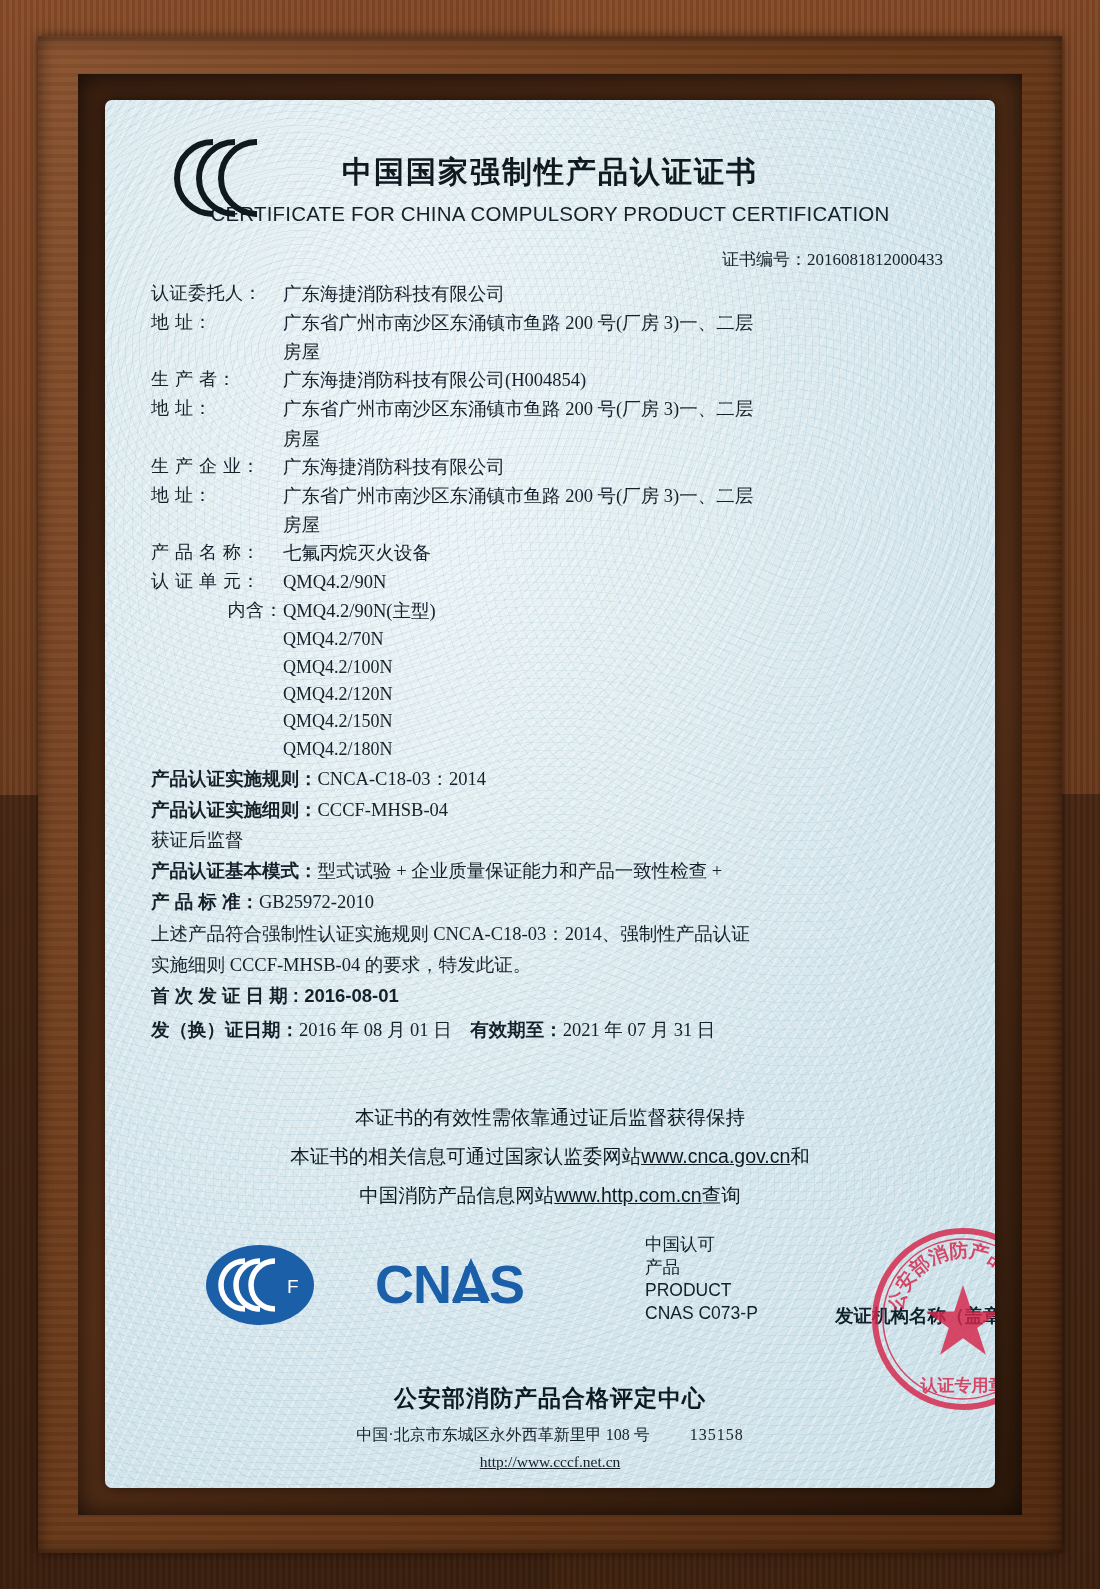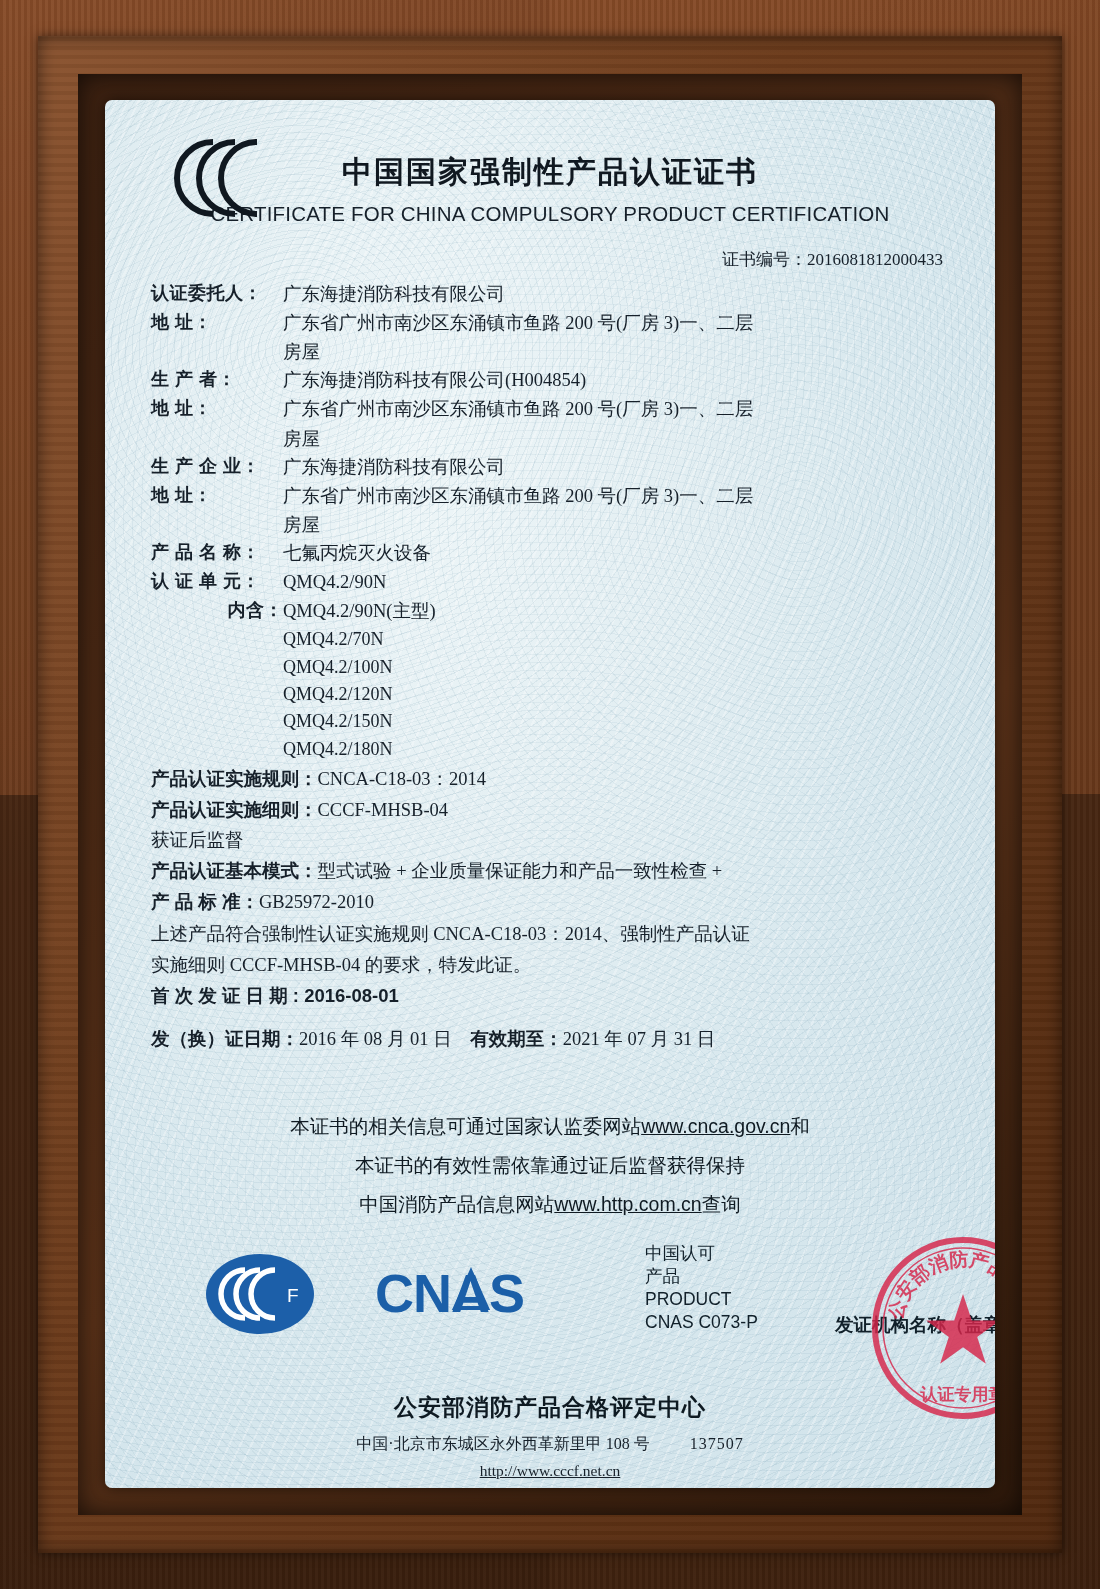--- a/index.html
+++ b/index.html
@@ -75,31 +75,31 @@
     font-family:"Liberation Sans",sans-serif;color:#16202a;
   }
   .certno{
     text-align:right;font-size:17px;margin-top:6px;padding-right:12px;
     font-family:"Liberation Serif",serif;
   }
   
   .fields{margin-top:9px;padding-left:6px;font-size:18.5px;line-height:1.52;}
   .row{display:flex;align-items:flex-start;margin-bottom:1px;}
   .lab{
-    width:132px;flex:0 0 132px;font-weight:bold;
+    width:132px;flex:0 0 132px;font-weight:normal;
     font-family:"Liberation Sans",sans-serif;font-size:18px;
     letter-spacing:.5px;
   }
   .val{flex:1;font-family:"Liberation Serif",serif;font-size:18.5px;}
   .indent{padding-left:132px;}
   .sub{padding-left:132px;font-size:18px;}
   .para{font-size:18.5px;line-height:1.55;margin-top:2px;}
   .para b{font-family:"Liberation Sans",sans-serif;}
   .centerline{text-align:left;font-weight:bold;font-family:"Liberation Sans",sans-serif;font-size:18.5px;margin-top:2px;}
-  .dates{font-size:18.5px;margin-top:15px;}
+  .dates{font-size:18.5px;margin-top:6px;}
   .dates .k{font-weight:bold;font-family:"Liberation Sans",sans-serif;}
   
   .notes{margin-top:54px;text-align:center;font-family:"Liberation Sans",sans-serif;font-size:19.5px;line-height:2.0;color:#0f1a22;}
   .notes .u{text-decoration:underline;}
   
   .logos{position:relative;height:150px;margin-top:14px;}
   .cccf{position:absolute;left:60px;top:10px;width:110px;height:92px;}
   .cnas{position:absolute;left:230px;top:18px;width:190px;height:76px;}
   .cnas-txt{
     position:absolute;left:500px;top:4px;font-family:"Liberation Sans",sans-serif;
@@ -221,24 +221,24 @@
         <div class="centerline">首 次 发 证 日 期 : 2016-08-01</div>
 
         <div class="dates">
           <span class="k">发（换）证日期：</span><span>2016 年 08 月 01 日</span>
           &nbsp;&nbsp;
           <span class="k">有效期至：</span><span>2021 年 07 月 31 日</span>
         </div>
       </div>
 
       <div class="notes">
+        <div>本证书的有效性需依靠通过证后监督获得保持</div>
         <div>
           <span>本证书的相关信息可通过国家认监委网站</span><span class="u">www.cnca.gov.cn</span><span>和</span>
         </div>
-        <div>本证书的有效性需依靠通过证后监督获得保持</div>
         <div>
           <span>中国消防产品信息网站</span><span class="u">www.http.com.cn</span><span>查询</span>
         </div>
       </div>
 
       <div class="logos">
         <svg class="cccf" viewBox="0 0 110 92">
           <ellipse cx="55" cy="46" rx="54" ry="40" fill="#1c5fa9"></ellipse>
           <g fill="none" stroke="#ffffff" stroke-width="5.5">
             <path d="M40 22 A24 24 0 1 0 40 70"></path>
@@ -272,20 +272,20 @@
             </text>
             <path d="M100 66 L108.8 92.6 L136.8 92.6 L114.2 109.1 L122.9 135.7 L100 119.2 L77.1 135.7 L85.8 109.1 L63.2 92.6 L91.2 92.6 Z" fill="#d6254a"></path>
             <text x="100" y="172" text-anchor="middle" fill="#d6254a" font-size="17" font-family="Liberation Sans, sans-serif" font-weight="bold">认证专用章</text>
           </g>
         </svg>
       </div>
 
       <div class="footer">
         <div class="org">公安部消防产品合格评定中心</div>
         <div class="addr">
-          <span>中国·北京市东城区永外西革新里甲 108 号</span><span class="zip">137507</span>
+          <span>中国·北京市东城区永外西革新里甲 108 号</span><span class="zip">135158</span>
         </div>
         <div class="url">http://www.cccf.net.cn</div>
       </div>
 
     </div>
   </div>
 </div>
 
 </body></html>

